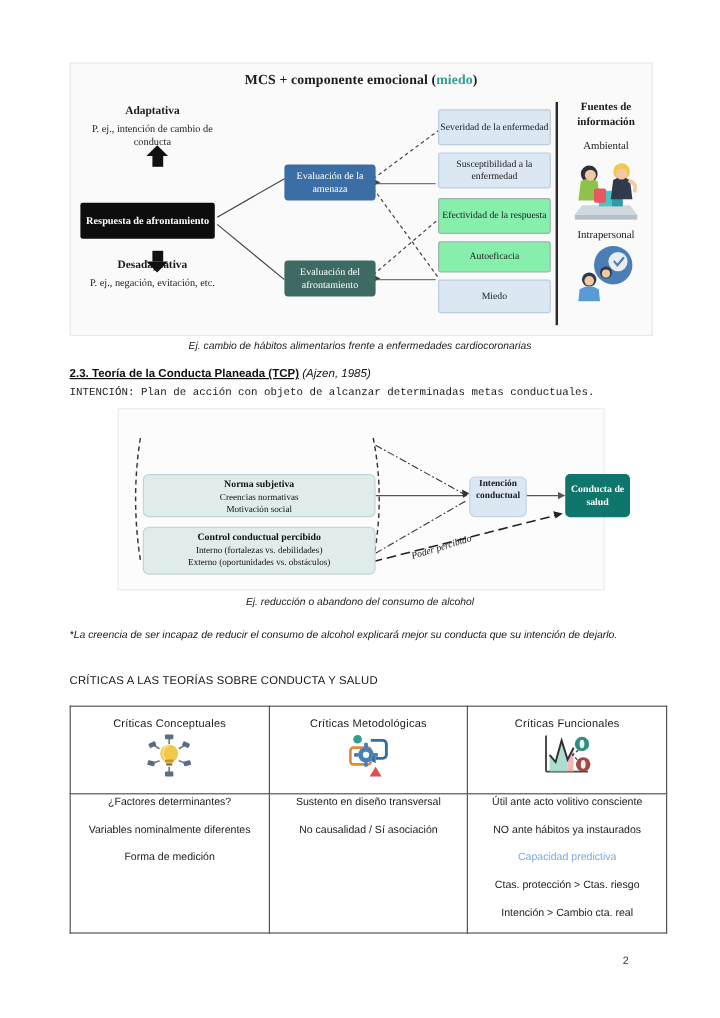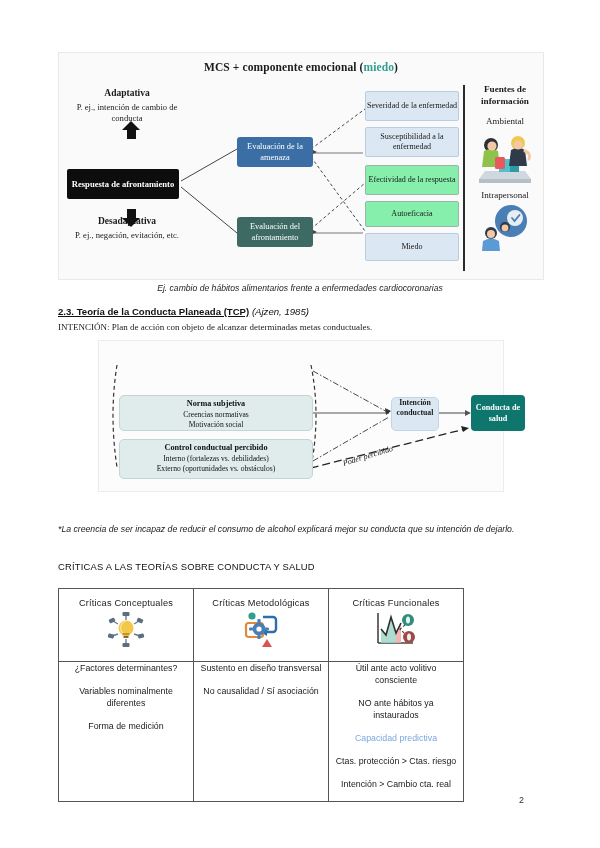--- a/index.html
+++ b/index.html
@@ -188,21 +188,21 @@
     position: absolute;
     font-size: 9.6px;
     font-family: "Liberation Sans", sans-serif;
     color: #111;
   }
   .sect-head b { text-decoration: underline; }
   .sect-head i { font-style: italic; font-weight: normal; }
   .body-line {
     position: absolute;
     font-size: 9px;
-    font-family: Liberation Serif, serif;
+    font-family: Liberation Mono, monospace;
     color: #1a1a1a;
     text-align: center;
   }
   .note {
     position: absolute;
     font-size: 8.7px;
     font-style: italic;
     font-family: "Liberation Sans", sans-serif;
     color: #1a1a1a;
     line-height: 13px;
@@ -272,21 +272,21 @@
     transform: rotate(-17deg);
     transform-origin: left center;
     white-space: nowrap;
   }
 
   
   .crit-table {
     position: absolute;
     left: 58px;
     top: 588px;
-    width: 406px;
+    width: 498px;
     border-collapse: collapse;
     table-layout: fixed;
   }
   .crit-table td {
     border: 1px solid #555;
     vertical-align: top;
     padding: 0;
   }
   .crit-head-cell {
     height: 72px;
@@ -495,20 +495,21 @@
       <span>Intención conductual</span>
     </div>
 
     <div class="tcp-cond" style="left:372px; top:54px; width:54px; height:36px;">
       <span>Conducta de salud</span>
     </div>
 
     <div class="poder-label" style="left:244px; top:118px;">Poder percibido</div>
   </div>
 
+  <div class="caption" style="left:58px; top:496px;">Ej. reducción o abandono del consumo de alcohol</div>
 
   <div class="note" style="left:58px; top:523px;">*La creencia de ser incapaz de reducir el consumo de alcohol explicará mejor su conducta que su intención de dejarlo.</div>
 
   <div class="underline-head" style="left:58px; top:561px;">CRÍTICAS A LAS TEORÍAS SOBRE CONDUCTA Y SALUD</div>
 
   <table class="crit-table">
     <tbody>
         <tr>
       <td class="crit-head-cell">
         <div class="crit-head-title">Críticas Conceptuales</div>

